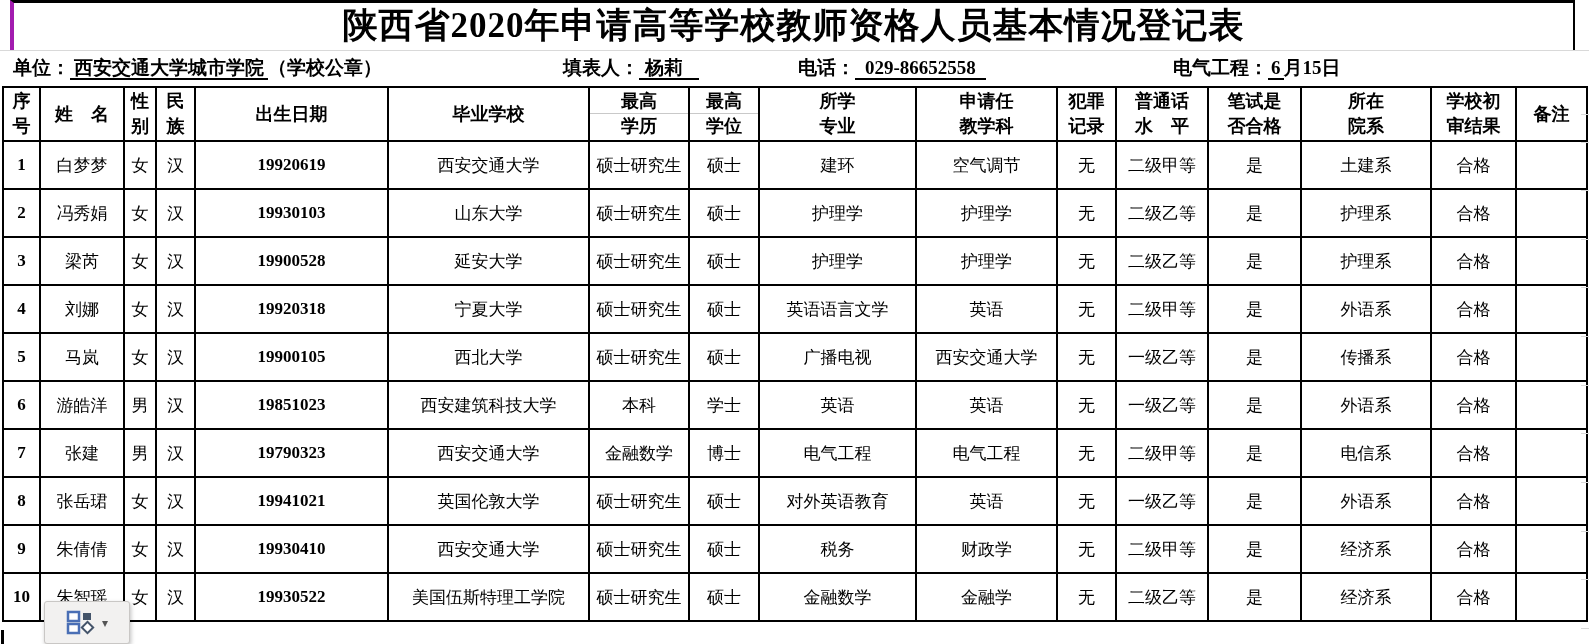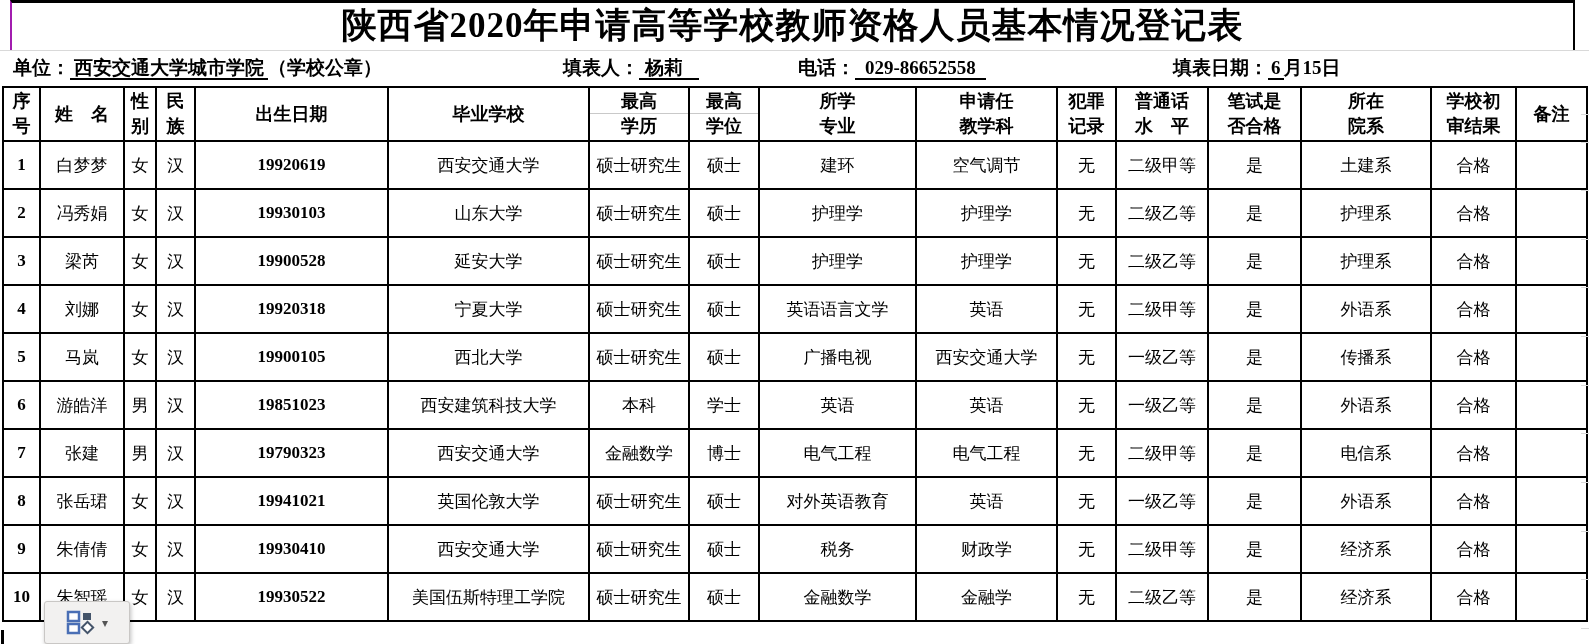--- a/index.html
+++ b/index.html
@@ -5,21 +5,21 @@
   html,body{margin:0;padding:0;background:#fff;}
   .sheet{
     position:relative;width:1589px;height:644px;background:#ffffff;overflow:hidden;
     font-family:"Liberation Serif","DejaVu Serif",serif;color:#000;
   }
   
   .gridline-under-title{position:absolute;left:0;top:50px;width:1589px;height:1px;background:#d9d9d9;}
   
   .title-box{
     position:absolute;left:10px;top:0;width:1565px;height:50px;
-    border-top:3px solid #000;border-left:2px solid #a21caf;border-right:2px solid #000;
+    border-top:3px solid #000;border-left:4px solid #a21caf;border-right:2px solid #000;
     text-align:center;line-height:46px;font-size:35px;font-weight:bold;letter-spacing:1px;
     box-sizing:border-box;background:#fff;
   }
   
   .info-row{position:absolute;left:8px;top:51px;width:1589px;height:35px;font-size:19px;font-weight:bold;line-height:34px;white-space:nowrap;}
   .info-item{position:absolute;top:0;}
   .u{border-bottom:2px solid #000;}
   .u-unit{padding:0 4px;}
   .u-name{padding:0 16px 0 6px;}
   .u-phone{padding:0 10px;}
@@ -63,21 +63,21 @@
 
   <div class="title-box">
     <span>陕西省2020年申请高等学校教师资格人员基本情况登记表</span>
   </div>
   <div class="gridline-under-title"></div>
 
   <div class="info-row">
     <span class="info-item" style="left:5px;"><span>单位：</span><span class="u u-unit">西安交通大学城市学院</span><span>（学校公章）</span></span>
     <span class="info-item" style="left:555px;"><span>填表人：</span><span class="u u-name">杨莉</span></span>
     <span class="info-item" style="left:790px;"><span>电话：</span><span class="u u-phone">029-86652558</span></span>
-    <span class="info-item" style="left:1165px;"><span>填表日期：</span><span class="u u-day">6</span><span>月15日</span></span>
+    <span class="info-item" style="left:1165px;"><span>电气工程：</span><span class="u u-day">6</span><span>月15日</span></span>
   </div>
 
   <table class="main">
     <colgroup id="cols">
         <col style="width: 37px;">
         <col style="width: 84px;">
         <col style="width: 32px;">
         <col style="width: 39px;">
         <col style="width: 193px;">
         <col style="width: 201px;">

